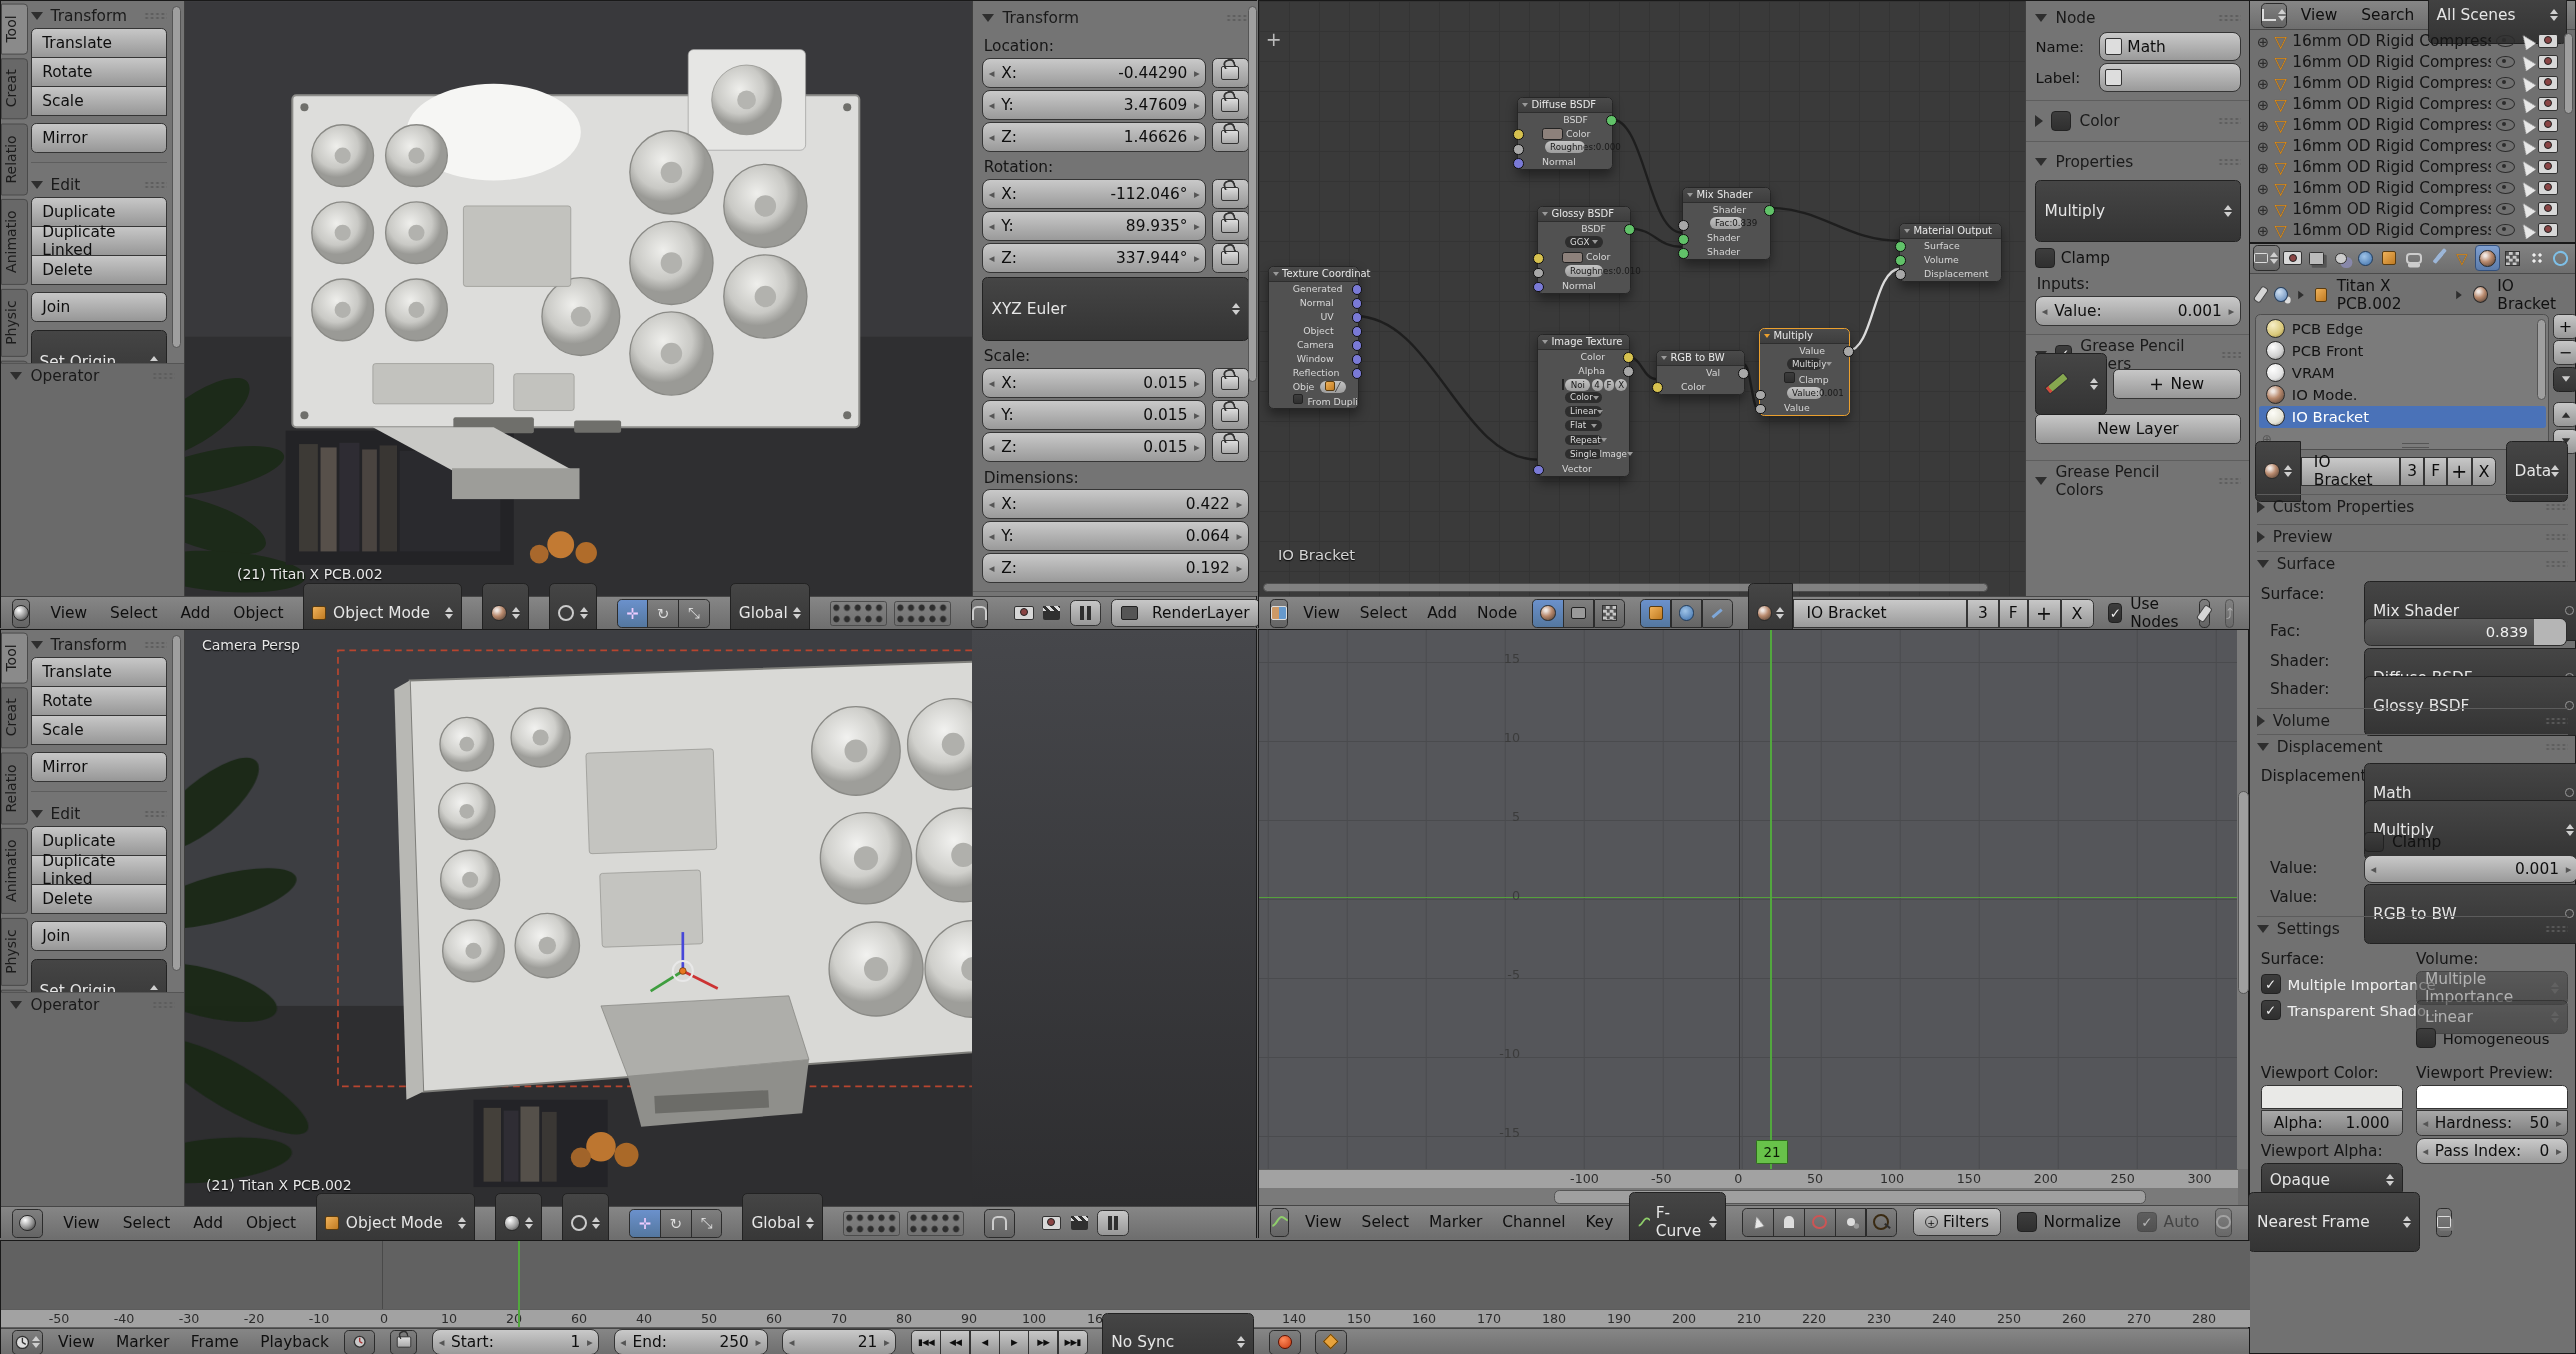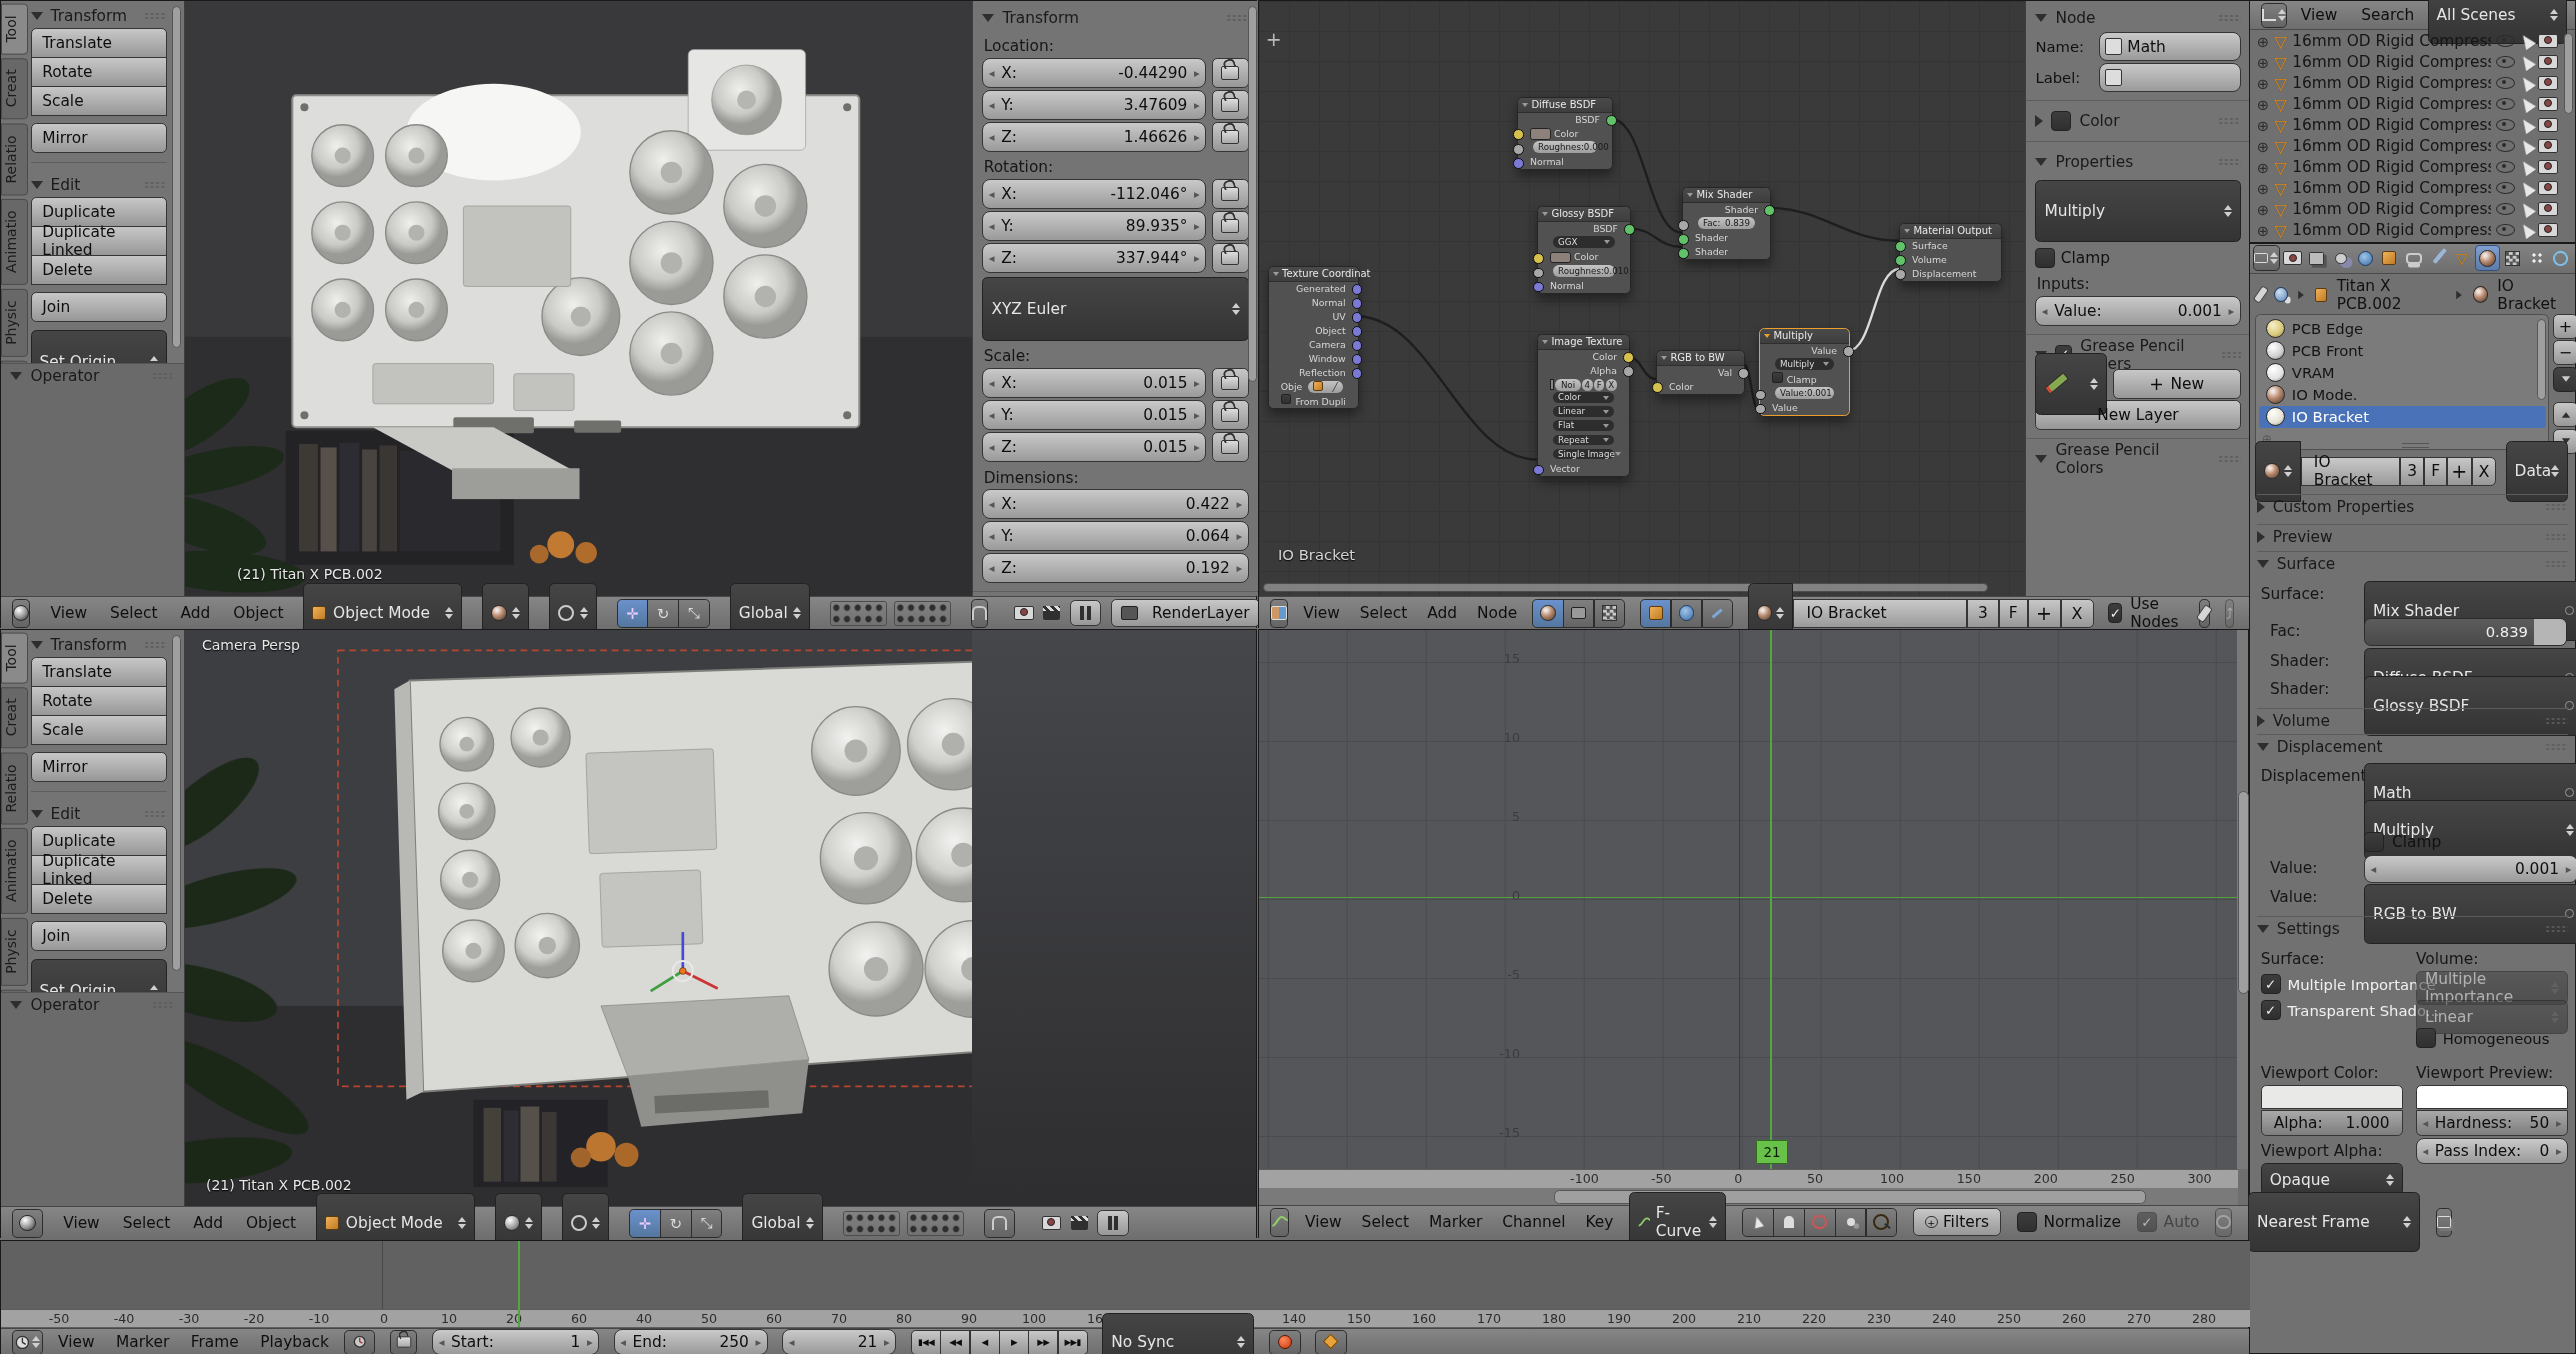--- a/index.html
+++ b/index.html
@@ -98,21 +98,21 @@
      background-image:linear-gradient(#343434 0.7px,transparent 0.7px),linear-gradient(90deg,#343434 0.7px,transparent 0.7px);
      background-size:30px 30px}
   .node{position:absolute;background:rgba(82,82,82,.96);border:0.7px solid #262626;border-radius:5.4px;
      box-shadow:0 5.4px 10.7px rgba(0,0,0,.4);font-size:9.4px;color:#d6d6d6}
   .node.sel{border:1.3px solid #eba02e}
   .node .nh2{background:linear-gradient(#4a4a4a,#3e3e3e);border-bottom:0.7px solid #2e2e2e;border-radius:4.7px 4.7px 0 0;
      padding:1.3px 4px 1.3px 13.4px;color:#e8e8e8;position:relative;font-size:10px;white-space:nowrap}
   .node .nh2:before{content:"";position:absolute;left:4px;top:5.4px;border-left:3.4px solid transparent;
      border-right:3.4px solid transparent;border-top:4.7px solid #9a9a9a}
   .node.sel .nh2:before{border-top-color:#eba02e}
-  .nrow{position:relative;height:14px;line-height:14px;padding:0 12px;white-space:nowrap}
+  .nrow{position:relative;height:14px;line-height:14px;padding:0 24px;white-space:nowrap}
   .nrow.out{text-align:right}
   .sock{position:absolute;width:8.7px;height:8.7px;border-radius:50%;border:0.7px solid #101010;top:2.7px}
   .sock.l{left:-4.7px}.sock.r{right:-4.7px}
   .sg{background:#61c269}.sy{background:#d6c14f}.sp{background:#7a7ad6}.sn{background:#a8a8a8}
   .nslider{background:linear-gradient(#c4c4c4,#9d9d9d);border-radius:6px;color:#191919;height:12px;line-height:12px;
      margin:0.7px 2.7px;padding:0 5.4px;font-size:8.7px;display:flex;justify-content:space-between}
   .ndrop{background:#2d2d2d;border-radius:6px;color:#ddd;height:12px;line-height:12px;margin:0.7px 2.7px;padding:0 5.4px;
      font-size:8.7px;display:flex;justify-content:space-between;align-items:center}
   .ndrop:after{content:"";border-left:3.4px solid transparent;border-right:3.4px solid transparent;border-top:4px solid #999}
   .nswatch{width:19px;height:9.4px;border-radius:2.7px;background:#8d817b;border:0.7px solid #222;display:inline-block;vertical-align:middle}
@@ -713,21 +713,21 @@
       <div class="prow" style="height:29.5px">
         <div class="db" style="width:54px;height:28px;justify-content:center;gap:5.4px">
             <i class="i-pencil"></i>
             <i class="ud"></i>
           </div>
         <div class="lb" style="flex:1;height:28px;gap:6.7px">
             <span style="font-size:17.4px">+</span>
             <span>New</span>
           </div>
       </div>
-      <div class="lb" style="height:28px;margin:2px 0">New Layer</div>
+      <div class="lb" style="height:28px;margin:16px 0">New Layer</div>
       <div class="sep"></div>
       <div class="ph">
           <i class="tri"></i>
           <span>Grease Pencil Colors</span>
           <i class="grip"></i>
         </div>
     </div>
 
     <div class="ab vh" style="left:0;top:595px;width:990px;height:33px;gap:14.8px">
       <div class="hic">

